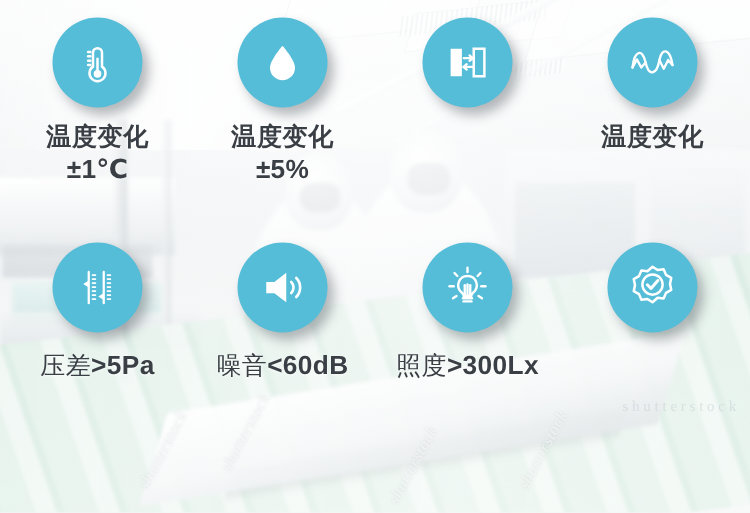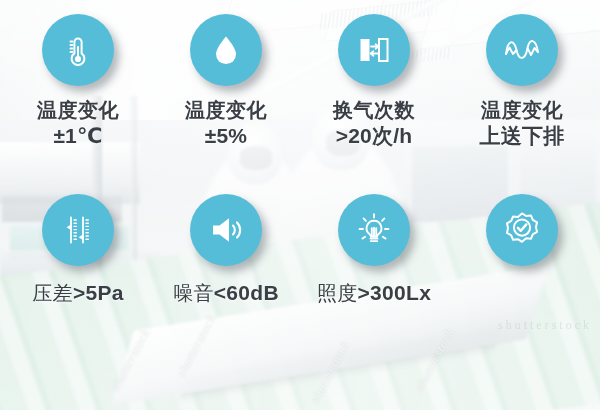--- a/index.html
+++ b/index.html
@@ -307,41 +307,36 @@
             <rect x="25" y="9" width="8.5" height="22" fill="none" stroke="#ffffff" stroke-width="2"></rect>
             <g stroke="#ffffff" stroke-width="1.8" stroke-linecap="round" fill="none">
               <line x1="17" y1="16.5" x2="24" y2="16.5"></line>
               <polyline points="21.6,14.3 24.2,16.5 21.6,18.7"></polyline>
               <line x1="24" y1="23.5" x2="17" y2="23.5"></line>
               <polyline points="19.4,21.3 16.8,23.5 19.4,25.7"></polyline>
             </g>
           </svg>
         </span>
       </div>
-      <div class="caption">
-        <span class="cap-line1">换气次数</span>
-        <span class="cap-line2">&gt;20次/h</span>
-      </div>
     </div>
 
     <div class="cell row1">
       <div class="badge">
         <span>
           <svg width="42" height="40" viewBox="0 0 42 40">
             <g fill="none" stroke="#ffffff" stroke-width="1.9" stroke-linecap="round" stroke-linejoin="round">
               <path d="M5 24 C6.5 10, 13 8.5, 15.5 20 C18 31.5, 24.5 30, 26.5 18 C28.5 7.5, 35 9, 37 22"></path>
               <polyline points="5,24 8.5,17.5 12,24 15.5,20"></polyline>
               <polyline points="26.5,18 30,25 33.5,18 37,22"></polyline>
             </g>
           </svg>
         </span>
       </div>
       <div class="caption">
         <span class="cap-line1">温度变化</span>
-        <span class="cap-line2">上送下排</span>
       </div>
     </div>
 
     <div class="cell row2">
       <div class="badge">
         <span>
           <svg width="40" height="40" viewBox="0 0 40 40">
             <g stroke="#ffffff" stroke-width="1.8" stroke-linecap="round" fill="none">
               <line x1="13" y1="7.5" x2="13" y2="32.5"></line>
               <line x1="25" y1="7.5" x2="25" y2="32.5"></line>

